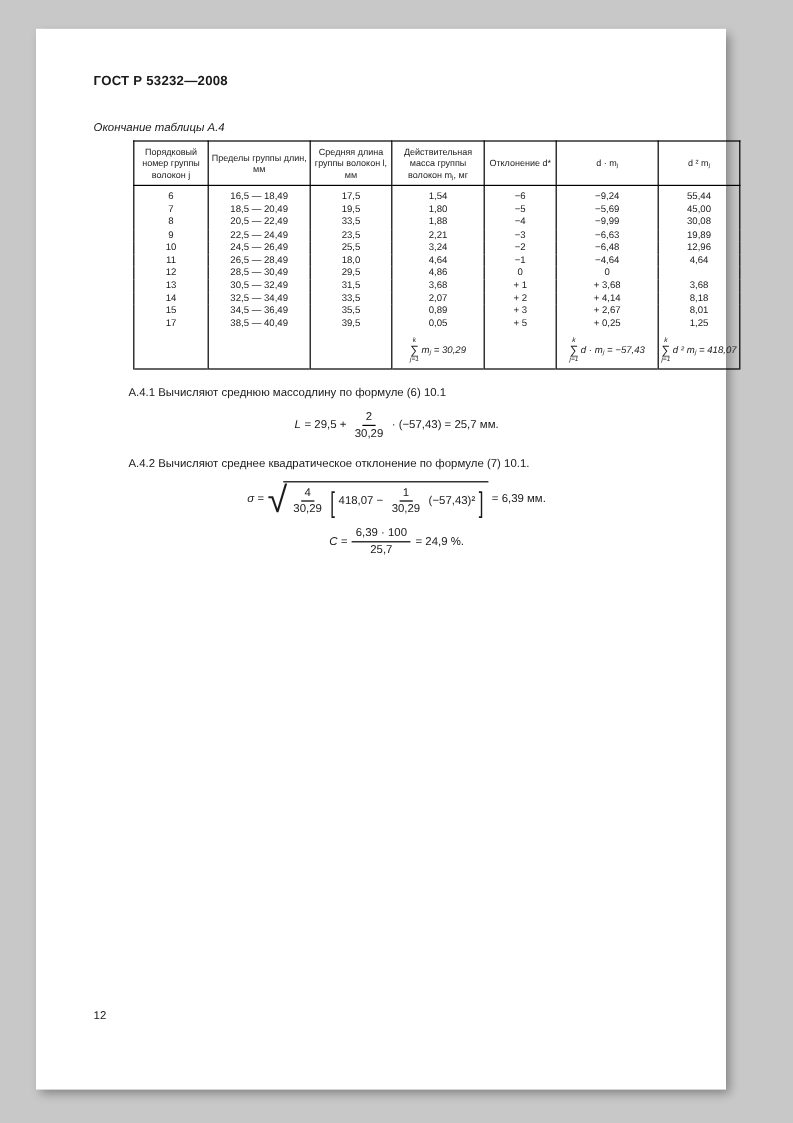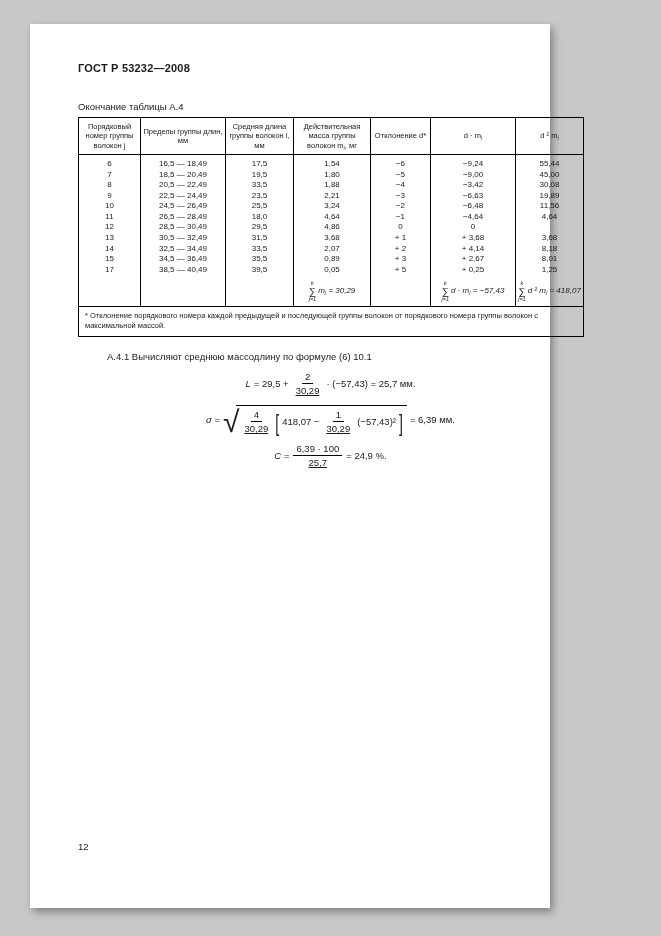--- a/index.html
+++ b/index.html
@@ -6,32 +6,33 @@
   html, body { margin: 0; padding: 0; }
   body {
     width: 661px; height: 936px;
     background: #c8c8c8;
     font-family: "Liberation Sans", sans-serif;
     color: #1a1a1a;
     position: relative;
   }
   .page {
     position: absolute; left: 30px; top: 24px;
-    width: 520px; height: 884px;
+    width: 575px; height: 884px;
     background: #ffffff;
     box-shadow: 3px 4px 8px rgba(0,0,0,0.35);
   }
   .content { padding: 38px 48px 0 48px; }
   .doc-header { font-size: 11px; font-weight: bold; letter-spacing: 0.2px; }
-  .table-caption { font-size: 9.5px; margin-top: 27px; margin-bottom: 5px; }
+  .table-caption { font-size: 9.5px; font-style: italic; margin-top: 27px; margin-bottom: 5px; }
 
   table.atable {
     border-collapse: collapse;
     width: 505px; table-layout: fixed;
     border: 1px solid #000;
+    margin-left: 33px;
   }
   table.atable th {
     border: 1px solid #000;
     font-weight: normal; font-size: 7.5px; line-height: 1.25;
     padding: 4px 2px; text-align: center; vertical-align: middle;
   }
   table.atable td {
     border-left: 1px solid #000; border-right: 1px solid #000;
     font-size: 8px; line-height: 1.32;
     padding: 0 2px; text-align: center; vertical-align: top;
@@ -50,21 +51,21 @@
   .sum-expr { font-size: 8px; font-style: italic; }
 
   .para { font-size: 9.5px; margin: 14px 0 0 0; padding-left: 29px; width: 505px; }
   .formula {
     width: 505px; display: flex; justify-content: center; align-items: center;
     gap: 3px; font-size: 9.5px; margin-top: 9px;
   }
   .formula .var { font-style: italic; }
   .frac { display: inline-flex; flex-direction: column; align-items: center; text-align: center; margin: 0 1px; }
   .frac .num { display: block; border-bottom: 1px solid #000; padding: 0 3px 1px 3px; }
-  .frac .den { display: block; padding: 1px 3px 0 3px; text-decoration: underline; }
+  .frac .den { display: block; padding: 1px 3px 0 3px; }
   .sqrt { display: inline-flex; align-items: center; }
   .rad-glyph { font-size: 30px; font-weight: 300; line-height: 0.85; margin-right: -3px; transform: translateY(2px); }
   .radicand { display: inline-flex; align-items: center; gap: 3px; border-top: 1px solid #000; padding: 3px 4px 0 4px; }
   .bracket { display: inline-block; font-size: 14px; transform: scaleY(1.7); line-height: 1; }
   .page-number { position: absolute; left: 48px; bottom: 56px; font-size: 9.5px; }
 </style>
 </head>
 <body>
 
 <div class="page">
@@ -104,49 +105,49 @@
             <td>−6</td>
             <td>−9,24</td>
             <td>55,44</td>
           </tr>
           <tr>
             <td>7</td>
             <td>18,5 — 20,49</td>
             <td>19,5</td>
             <td>1,80</td>
             <td>−5</td>
-            <td>−9,00</td>
+            <td>−5,69</td>
             <td>45,00</td>
           </tr>
           <tr>
             <td>8</td>
             <td>20,5 — 22,49</td>
             <td>33,5</td>
             <td>1,88</td>
             <td>−4</td>
-            <td>−3,42</td>
+            <td>−9,99</td>
             <td>30,08</td>
           </tr>
           <tr>
             <td>9</td>
             <td>22,5 — 24,49</td>
             <td>23,5</td>
             <td>2,21</td>
             <td>−3</td>
             <td>−6,63</td>
             <td>19,89</td>
           </tr>
           <tr>
             <td>10</td>
             <td>24,5 — 26,49</td>
             <td>25,5</td>
             <td>3,24</td>
             <td>−2</td>
             <td>−6,48</td>
-            <td>11,56</td>
+            <td>12,96</td>
           </tr>
           <tr>
             <td>11</td>
             <td>26,5 — 28,49</td>
             <td>18,0</td>
             <td>4,64</td>
             <td>−1</td>
             <td>−4,64</td>
             <td>4,64</td>
           </tr>
@@ -226,37 +227,35 @@
             <span class="sum-wrap">
               <span class="sig">
                 <span class="lim">k</span>
                 <span class="sigma">∑</span>
                 <span class="lim">j=1</span>
               </span>
               <span class="sum-expr">d ² mⱼ = 418,07</span>
             </span>
           </td>
         </tr>
-        <tr class="footnote-row">
-          <td colspan="7">* Отклонение порядкового номера каждой предыдущей и последующей группы волокон от порядкового номера группы волокон с максимальной массой.</td>
-        </tr>
       </tbody>
     </table>
 
     <div class="para">А.4.1  Вычисляют среднюю массодлину по формуле (6) 10.1</div>
     <div class="formula">
       <span class="var">L</span>
       <span>= 29,5 +</span>
       <span class="frac">
         <span class="num">2</span>
         <span class="den">30,29</span>
       </span>
       <span>· (−57,43) = 25,7 мм.</span>
     </div>
 
+    <div class="para">А.4.2  Вычисляют среднее квадратическое отклонение по формуле (7) 10.1.</div>
     <div class="formula">
       <span class="var">σ =</span>
       <span class="sqrt">
         <span class="rad-glyph">√</span>
         <span class="radicand">
           <span class="frac">
             <span class="num">4</span>
             <span class="den">30,29</span>
           </span>
           <span class="bracket">[</span>

